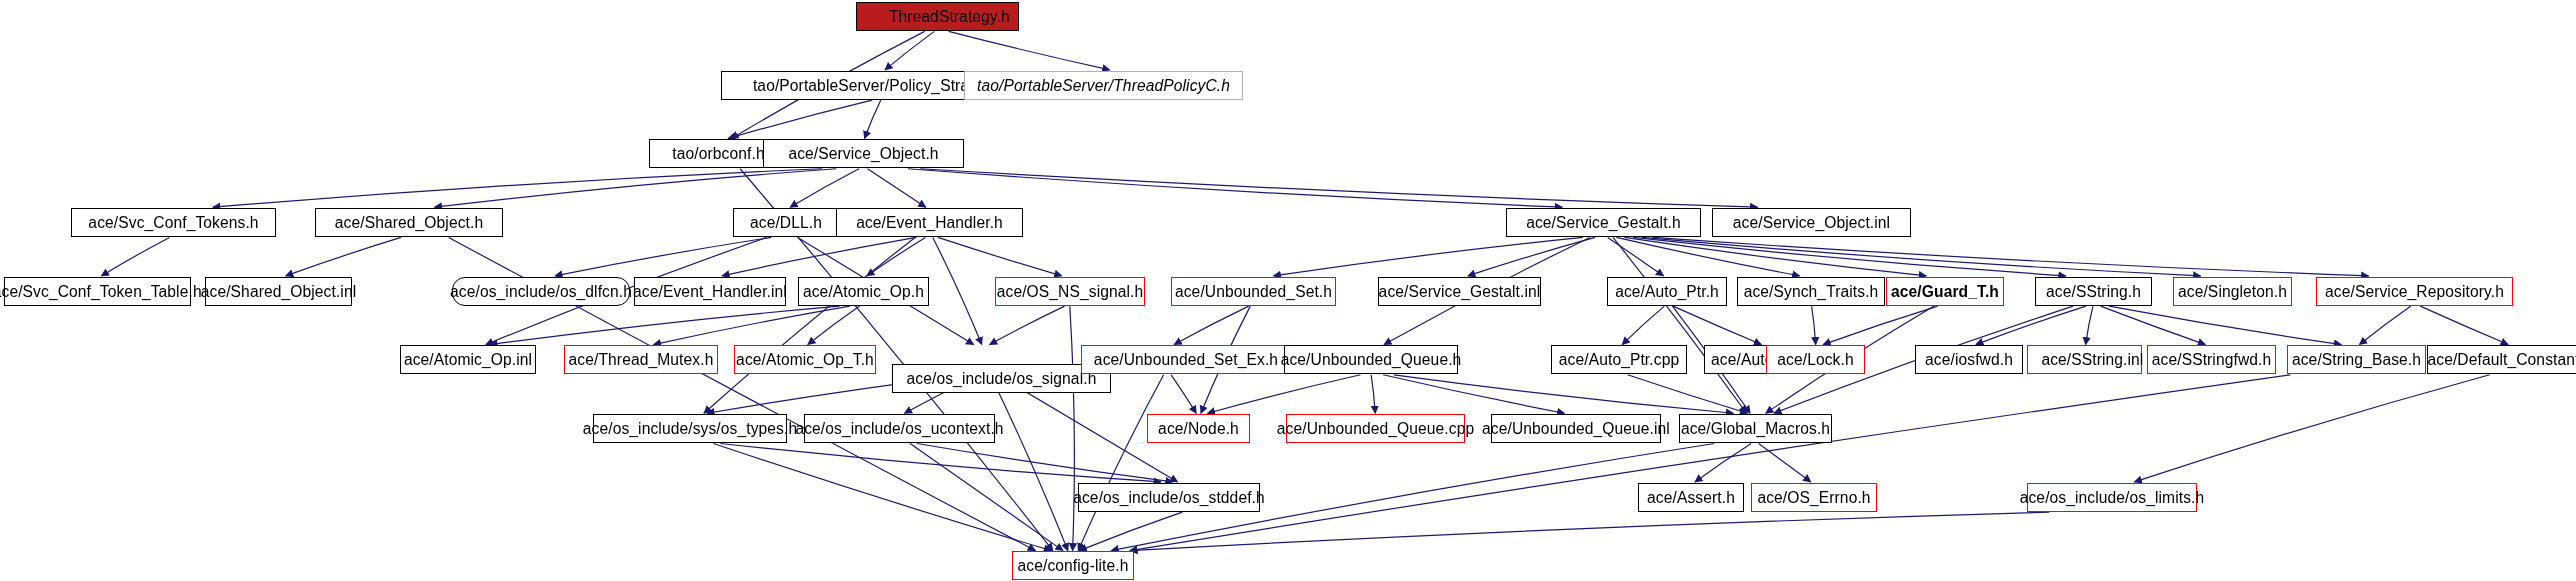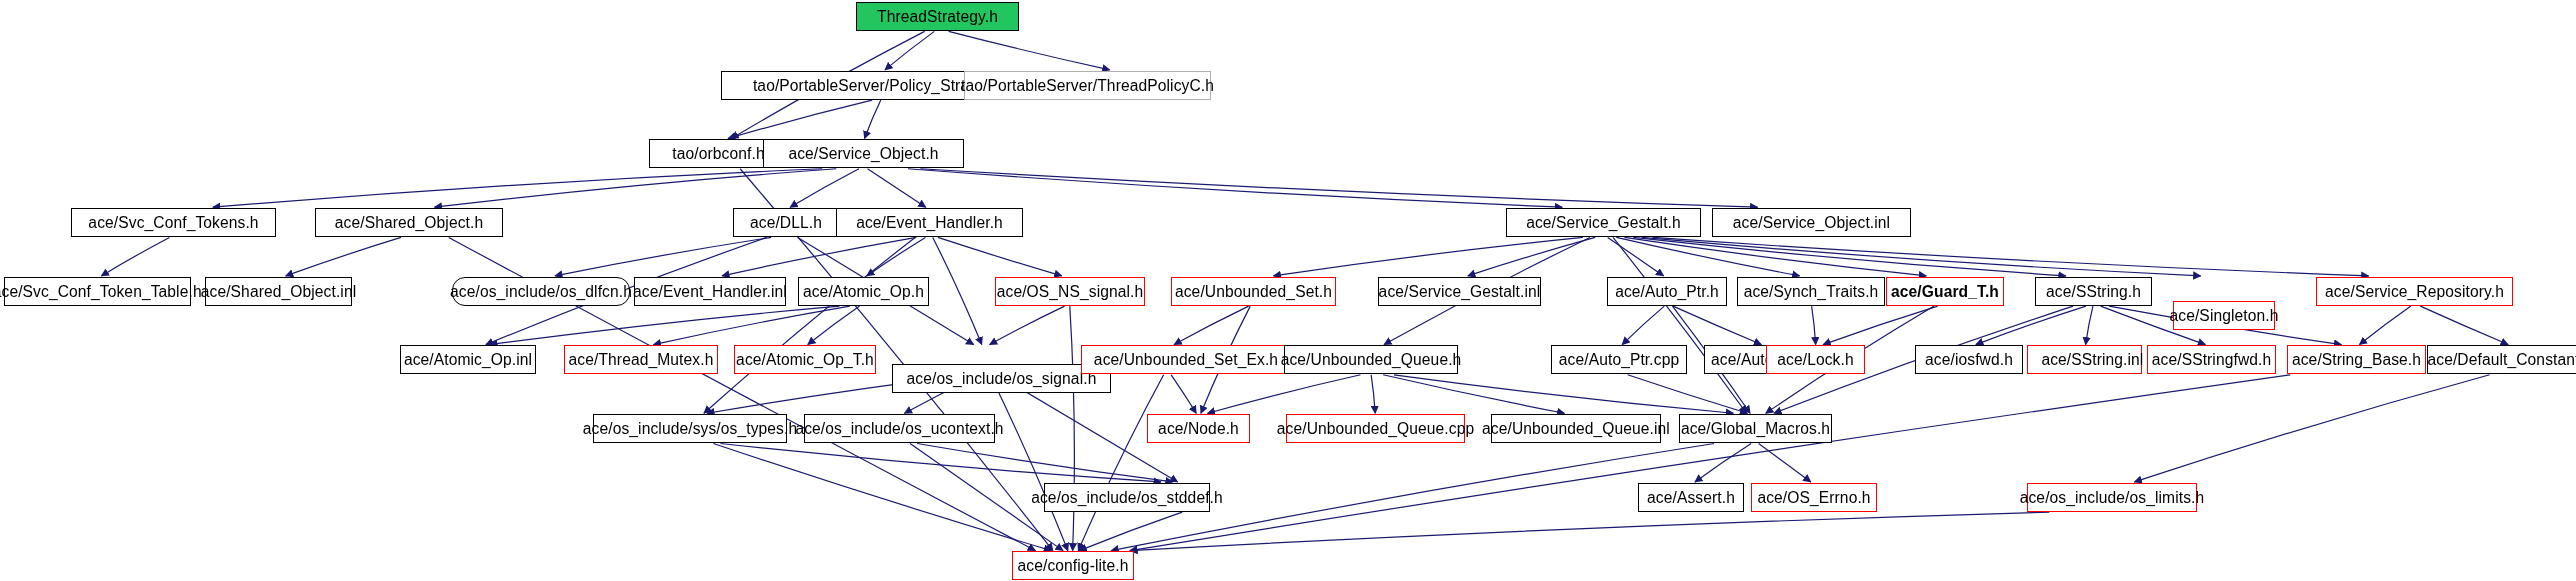--- a/index.html
+++ b/index.html
@@ -39,22 +39,23 @@
     padding: 0 8.2px;
     letter-spacing: 0.1px;
   }
   .node.red {
     border-color: #ff0000;
   }
   .node.gray {
     border-color: #b0b0b0;
   }
   .node.root {
-    background: #22c55e;
+    background: #b91c1c;
     border-color: #000000;
+    justify-content: flex-end;
   }
 </style>
 </head>
 <body>
 
 <div id="graph">
   <svg id="edges" viewBox="0 0 2813 635" xmlns="http://www.w3.org/2000/svg">
     <defs>
       <marker id="arrow" viewBox="0 0 10 10" refX="9" refY="5" markerWidth="7" markerHeight="7" orient="auto-start-reverse">
         <path d="M 0 0 L 10 5 L 0 10 z" fill="#191970"></path>
@@ -138,21 +139,21 @@
         <path d="M 2237.9 559.0 Q 1735.4 573.5 1234.0 601.0" fill="none" stroke="#191970" stroke-width="1.3" marker-end="url(#arrow)"></path>
       </g>
   </svg>
   <div id="node-layer">
       <div class="node root" style="left: 856px; top: 1.8px; width: 163px;">
         <span>ThreadStrategy.h</span>
       </div>
       <div class="node" style="left: 721px; top: 71px; width: 322px;">
         <span>tao/PortableServer/Policy_Strategy.h</span>
       </div>
-      <div class="node gray" style="left: 964px; top: 71px; width: 247px;">
+      <div class="node gray" style="left: 964px; top: 71px; width: 279px; font-style: italic;">
         <span>tao/PortableServer/ThreadPolicyC.h</span>
       </div>
       <div class="node" style="left: 649px; top: 139px; width: 139px;">
         <span>tao/orbconf.h</span>
       </div>
       <div class="node" style="left: 763px; top: 139px; width: 201px;">
         <span>ace/Service_Object.h</span>
       </div>
       <div class="node" style="left: 71px; top: 208px; width: 205px;">
         <span>ace/Svc_Conf_Tokens.h</span>
@@ -201,21 +202,21 @@
       </div>
       <div class="node" style="left: 1737px; top: 277px; width: 148px; justify-content: center;">
         <span>ace/Synch_Traits.h</span>
       </div>
       <div class="node red" style="left: 1886px; top: 277px; width: 118px; font-weight: bold;">
         <span>ace/Guard_T.h</span>
       </div>
       <div class="node" style="left: 2035px; top: 277px; width: 117px;">
         <span>ace/SString.h</span>
       </div>
-      <div class="node red" style="left: 2173px; top: 277px; width: 102px; margin-top: 24px;">
+      <div class="node red" style="left: 2173px; top: 277px; width: 119px;">
         <span>ace/Singleton.h</span>
       </div>
       <div class="node red" style="left: 2316px; top: 277px; width: 197px;">
         <span>ace/Service_Repository.h</span>
       </div>
       <div class="node" style="left: 400px; top: 345px; width: 136px;">
         <span>ace/Atomic_Op.inl</span>
       </div>
       <div class="node red" style="left: 564px; top: 345px; width: 154px;">
         <span>ace/Thread_Mutex.h</span>
@@ -267,21 +268,21 @@
       </div>
       <div class="node red" style="left: 1286px; top: 414px; width: 179px;">
         <span>ace/Unbounded_Queue.cpp</span>
       </div>
       <div class="node" style="left: 1491px; top: 414px; width: 170px;">
         <span>ace/Unbounded_Queue.inl</span>
       </div>
       <div class="node" style="left: 1679px; top: 414px; width: 153px;">
         <span>ace/Global_Macros.h</span>
       </div>
-      <div class="node" style="left: 1044px; top: 483px; width: 166px;">
+      <div class="node" style="left: 1078px; top: 483px; width: 182px;">
         <span>ace/os_include/os_stddef.h</span>
       </div>
       <div class="node" style="left: 1638px; top: 483px; width: 106px;">
         <span>ace/Assert.h</span>
       </div>
       <div class="node red" style="left: 1751px; top: 483px; width: 126px;">
         <span>ace/OS_Errno.h</span>
       </div>
       <div class="node red" style="left: 2027px; top: 483px; width: 170px;">
         <span>ace/os_include/os_limits.h</span>

